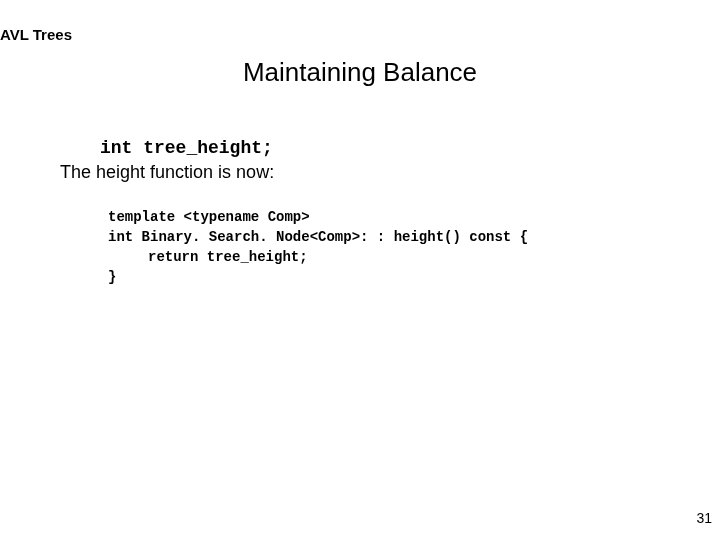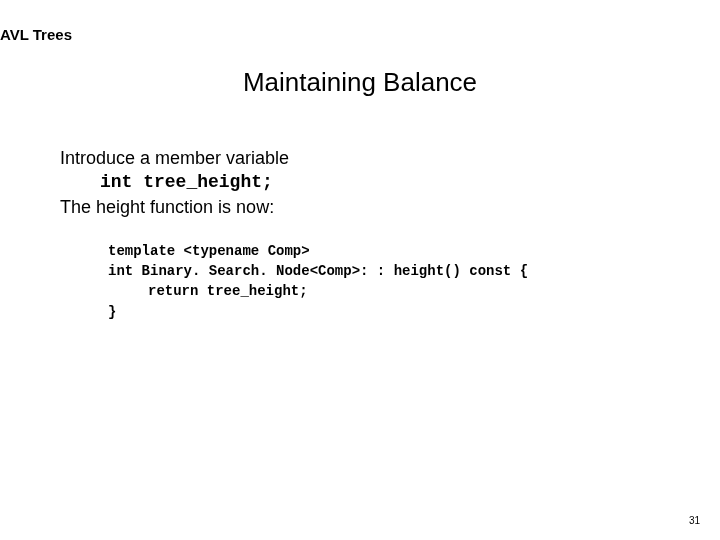--- a/index.html
+++ b/index.html
@@ -16,21 +16,21 @@
   .supertitle {
     text-align: left;
     font-weight: bold;
     font-size: 15px;
     margin-top: 26px;
   }
   .title {
     text-align: center;
     font-size: 26px;
     font-weight: normal;
-    margin-top: 24px;
+    margin-top: 14px;
   }
   .body {
     margin: 48px 60px 0 60px;
     font-size: 18px;
     line-height: 1.35;
   }
   .indent1 {
     margin-left: 48px;
   }
   .codeblock {
@@ -42,34 +42,33 @@
     font-weight: bold;
   }
   .codeblock .ci1 { margin-left: 40px; }
   .mono {
     font-family: "Courier New", Courier, monospace;
     font-weight: bold;
     margin-left: 40px;
   }
   .pagenum {
     position: absolute;
-    right: 20px;
+    right: 8px;
     bottom: 14px;
-    font-size: 10px;
+    font-size: 14px;
   }
 </style>
 </head>
 <body>
 
 <div class="supertitle">AVL Trees</div>
 
 <div class="title">Maintaining Balance</div>
 
 <div class="body">
-  <div>Introduce a member variable</div>
   <div class="indent1 mono">int tree_height;</div>
   <div>The height function is now:</div>
 
   <div class="codeblock">
     <div>template &lt;typename Comp&gt;</div>
     <div>int Binary. Search. Node&lt;Comp&gt;: : height() const {</div>
     <div class="ci1">return tree_height;</div>
     <div>}</div>
   </div>
 </div>

